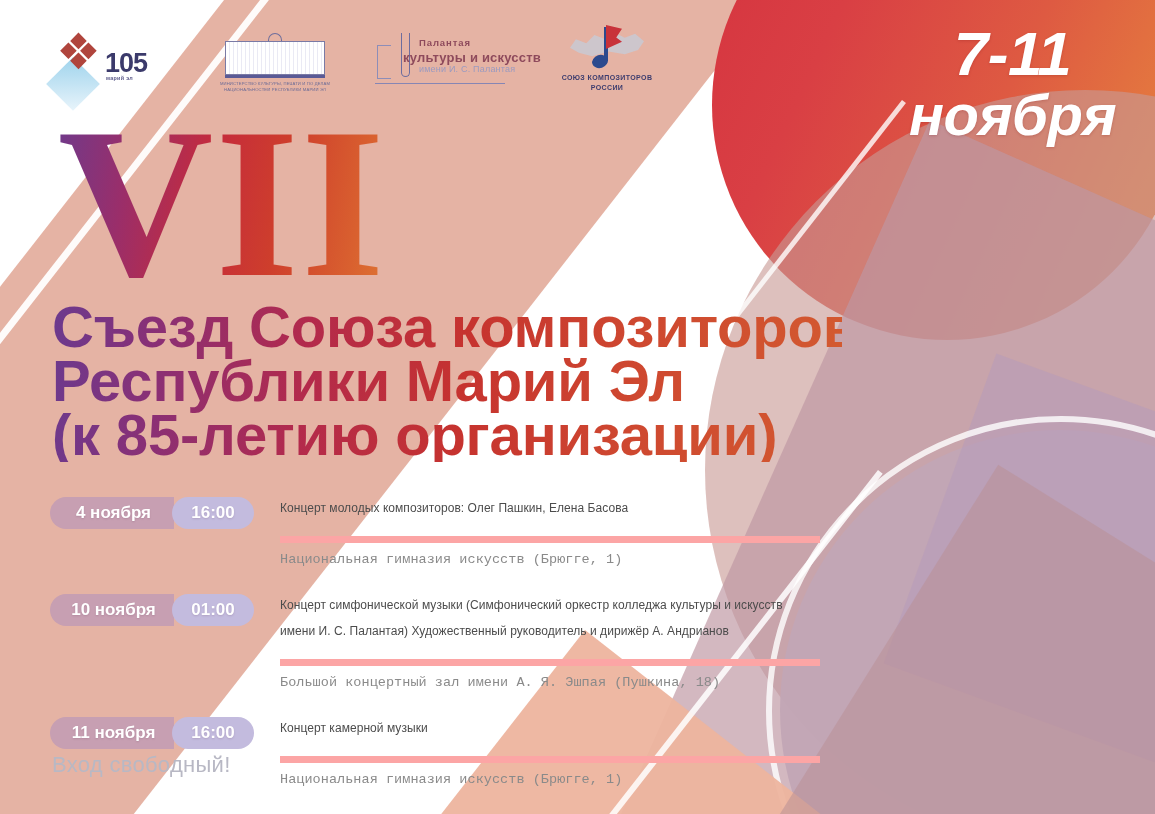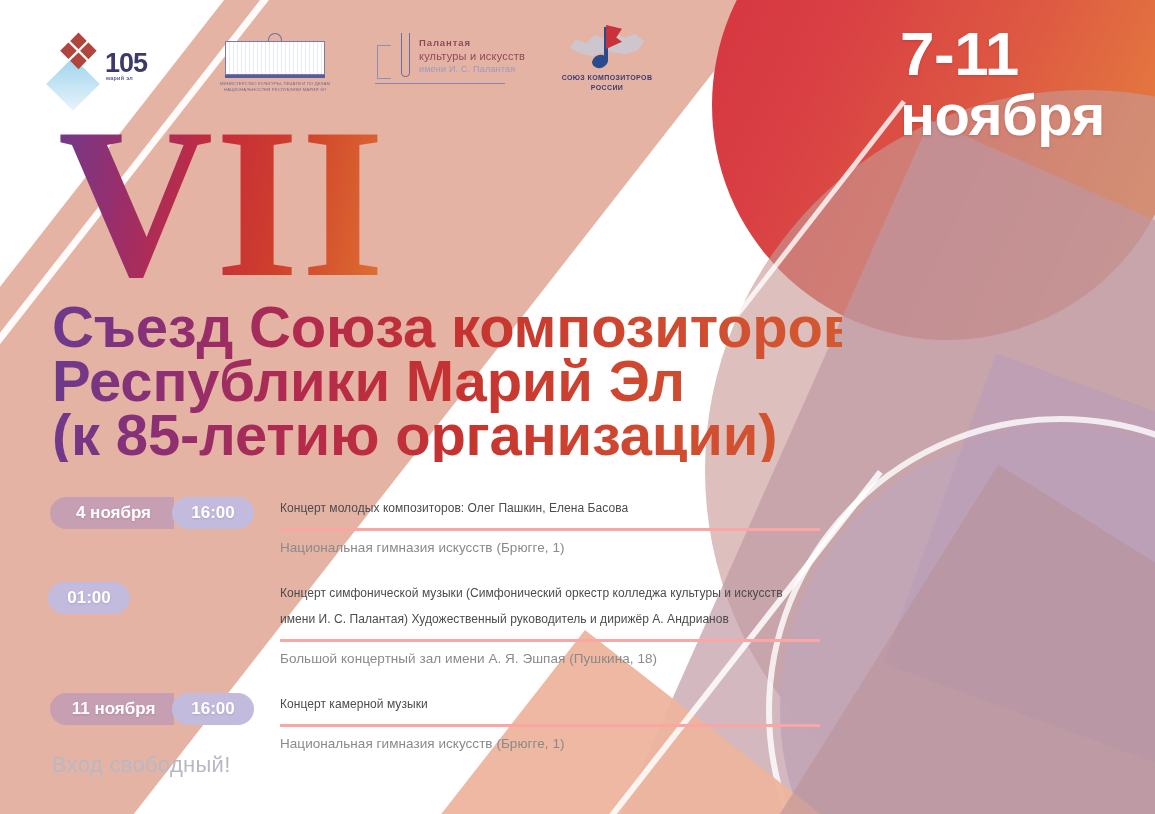--- a/index.html
+++ b/index.html
@@ -207,21 +207,21 @@
     position:absolute; left:2px; top:10px; width:42px; height:56px;
   }
   .col-mark i {
     position:absolute; display:block; background:transparent;
   }
   .col-pipe1 { left:2px; top:12px; width:14px; height:34px; border:1.6px solid #8D8DB8; border-right:none; }
   .col-pipe2 { left:16px; top:2px; width:8px; height:52px; background:linear-gradient(180deg,#9B9BC4,#C9C9DE); }
   .col-pipe3 { left:26px; top:0px; width:9px; height:44px; border:1.6px solid #6D6D9E; border-top:none; border-radius:0 0 9px 9px; }
   .col-underline { position:absolute; left:2px; top:60px; width:130px; height:1.4px; background:#8686B4; }
   .col-t1 { position:absolute; left:46px; top:14px; font-size:9.5px; font-weight:700; color:#8E4A5C; letter-spacing:.9px; }
-  .col-t2 { position:absolute; left:46px; top:27px; font-size:11px; font-weight:400; color:#8E4A5C; letter-spacing:.2px; white-space:nowrap; }
+  .col-t2 { position:absolute; left:30px; top:27px; font-size:13px; font-weight:700; color:#8E4A5C; letter-spacing:.2px; white-space:nowrap; }
   .col-t3 { position:absolute; left:46px; top:41px; font-size:9px; color:#9A9AC0; letter-spacing:.2px; white-space:nowrap; }
 
   
   .logo-uni { width:110px; height:86px; margin-left:44px; }
   .uni-map {
     position:absolute; left:18px; top:6px; width:74px; height:34px;
     background:#C9C9D4;
     clip-path:polygon(0% 55%,8% 30%,22% 42%,33% 18%,48% 30%,60% 10%,74% 26%,88% 14%,100% 36%,92% 62%,74% 74%,52% 66%,30% 80%,12% 70%);
     opacity:.85;
   }
@@ -247,25 +247,26 @@
     font-size:7px; line-height:9.5px; font-weight:700; letter-spacing:.4px;
     color:#3C3C6E;
   }
 
   
   .date-badge {
     position:absolute;
     left:900px; top:24px;
     width:225px;
     z-index:8;
-    text-align:left;
+    text-align:center;
     color:#ffffff;
     font-weight:700;
     letter-spacing:-.5px;
     text-shadow:0 1px 3px rgba(120,20,20,.22);
+    font-style:italic;
   }
   .date-range { font-size:62px; line-height:60px; }
   .date-month { font-size:58px; line-height:62px; }
 
   
   .roman {
     position:absolute;
     left:58px; top:103px;
     font-family:"Liberation Serif", serif;
     font-weight:700;
@@ -340,23 +341,24 @@
     margin-left:-2px;
   }
   .ev-body { flex:1; padding-left:18px; }
   .ev-title {
     font-size:12px;
     line-height:26px;
     color:#4C4C4C;
     letter-spacing:.05px;
   }
   .ev-venue-wrap {
-    margin-top:7px;
+    margin-top:15px;
     padding-top:8px;
-    border-top:3px solid #fca5a5;
+    border-top:7px solid #fca5a5;
+    font-family:Liberation Mono, monospace;
   }
   .ev-venue {
     font-size:13.5px;
     line-height:18px;
     color:#8A8A8A;
     letter-spacing:.05px;
   }
 
   .footer-note {
     position:absolute;
@@ -452,20 +454,21 @@
       <div class="ev-body">
         <div class="ev-title">Концерт молодых композиторов: Олег Пашкин, Елена Басова</div>
         <div class="ev-venue-wrap">
           <div class="ev-venue">Национальная гимназия искусств (Брюгге, 1)</div>
         </div>
       </div>
     </div>
 
     <div class="event">
       <div class="pills">
+        <span class="pill pill-date">10 ноября</span>
         <span class="pill pill-time">01:00</span>
       </div>
       <div class="ev-body">
         <div class="ev-title">Концерт симфонической музыки (Симфонический оркестр колледжа культуры и искусств имени И. С. Палантая) Художественный руководитель и дирижёр А. Андрианов</div>
         <div class="ev-venue-wrap">
           <div class="ev-venue">Большой концертный зал имени А. Я. Эшпая (Пушкина, 18)</div>
         </div>
       </div>
     </div>
 

